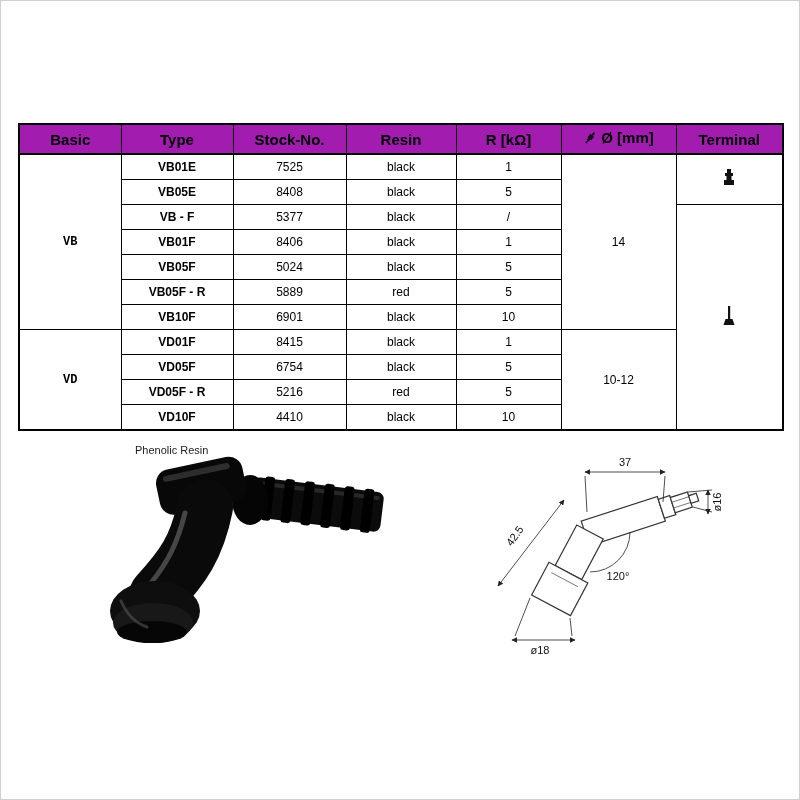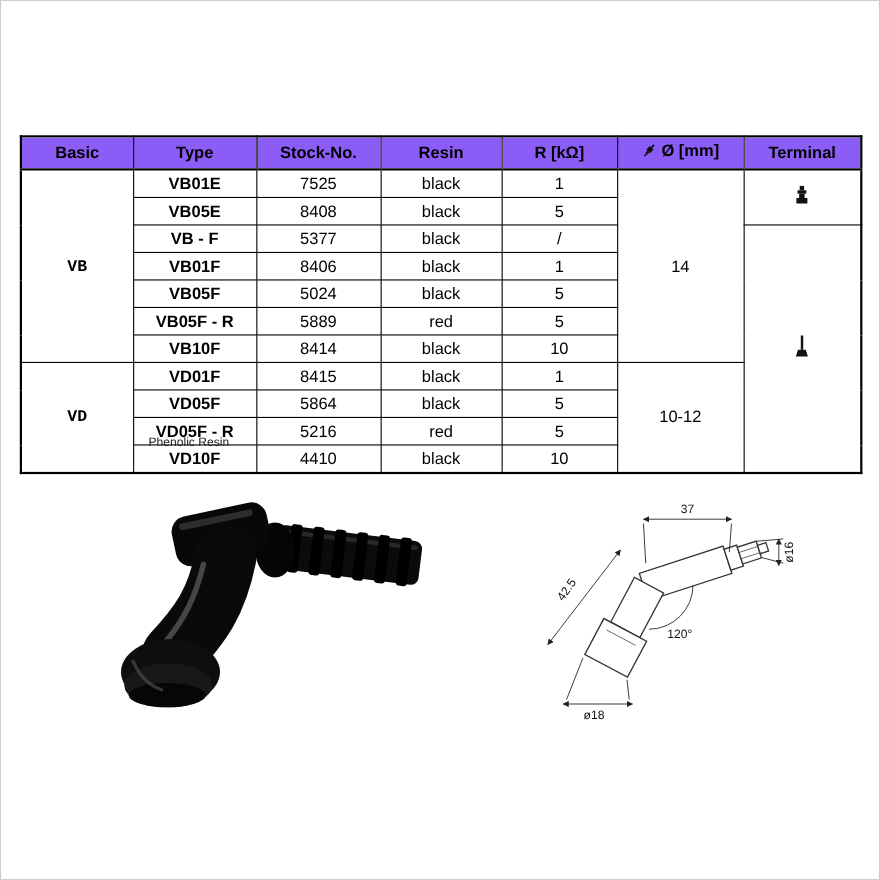--- a/index.html
+++ b/index.html
@@ -12,32 +12,32 @@
   table.spec{
     position:absolute;left:18px;top:123px;width:764px;
     border-collapse:collapse;table-layout:fixed;
     border:2px solid #000;
   }
   table.spec th, table.spec td{
     border:1px solid #000;text-align:center;vertical-align:middle;
     padding:0;overflow:hidden;white-space:nowrap;
   }
   table.spec thead th{
-    background:#8b5cf6;font-weight:bold;font-size:15px;height:28px;
+    background:#a21caf;font-weight:bold;font-size:15px;height:28px;
     border-bottom:2px solid #000;
   }
-  table.spec td{height:24px;font-size:15px;}
+  table.spec td{height:24px;font-size:12px;}
   td.c-basic{font-weight:bold;font-size:16px;font-family:Liberation Mono, monospace;}
   td.c-type{font-weight:bold;}
   td.c-dia{font-size:15px;}
   .hicon{display:inline-block;vertical-align:-3px;margin-right:4px;}
   .ticon{display:inline-block;}
 
   .note{
-    position:absolute;left:135px;top:396px;font-size:11px;color:#222;
+    position:absolute;left:135px;top:444px;font-size:11px;color:#222;
   }
   .photo{position:absolute;left:105px;top:455px;}
   .drawing{position:absolute;left:440px;top:450px;}
 </style>
 </head>
 <body>
 
 <div class="frame"></div>
 
 <table class="spec">
@@ -128,35 +128,35 @@
       <td>5</td>
     </tr>
     <tr>
       <td class="c-type">VB05F - R</td>
       <td>5889</td>
       <td>red</td>
       <td>5</td>
     </tr>
     <tr>
       <td class="c-type">VB10F</td>
-      <td>8414</td>
+      <td>6901</td>
       <td>black</td>
       <td>10</td>
     </tr>
     <tr>
       <td class="c-basic" rowspan="4">VD</td>
       <td class="c-type">VD01F</td>
       <td>8415</td>
       <td>black</td>
       <td>1</td>
       <td class="c-dia" rowspan="4">10-12</td>
     </tr>
     <tr>
       <td class="c-type">VD05F</td>
-      <td>5864</td>
+      <td>6754</td>
       <td>black</td>
       <td>5</td>
     </tr>
     <tr>
       <td class="c-type">VD05F - R</td>
       <td>5216</td>
       <td>red</td>
       <td>5</td>
     </tr>
     <tr>

